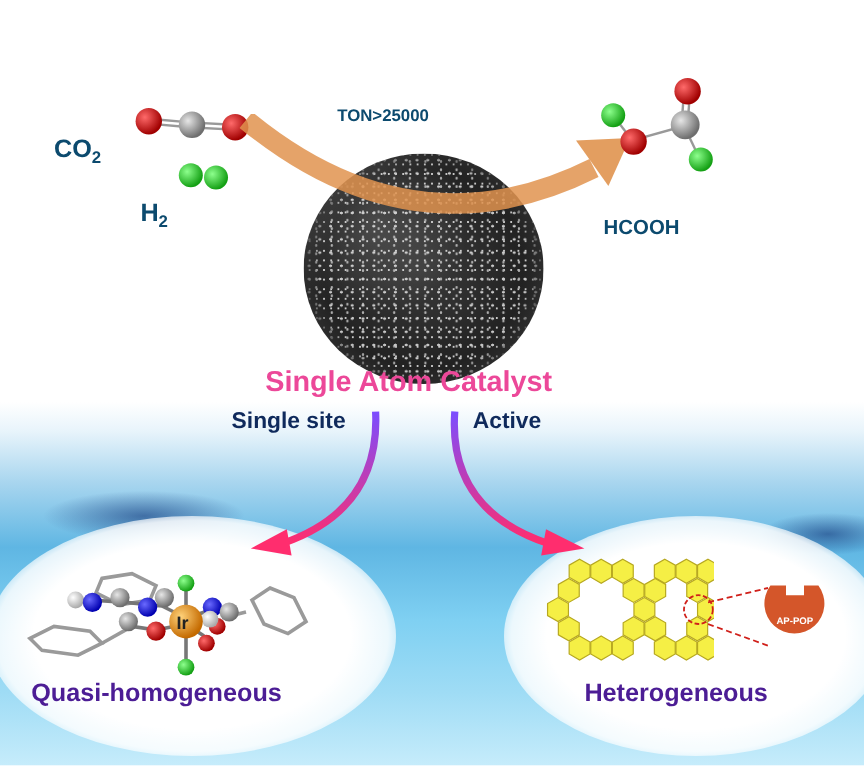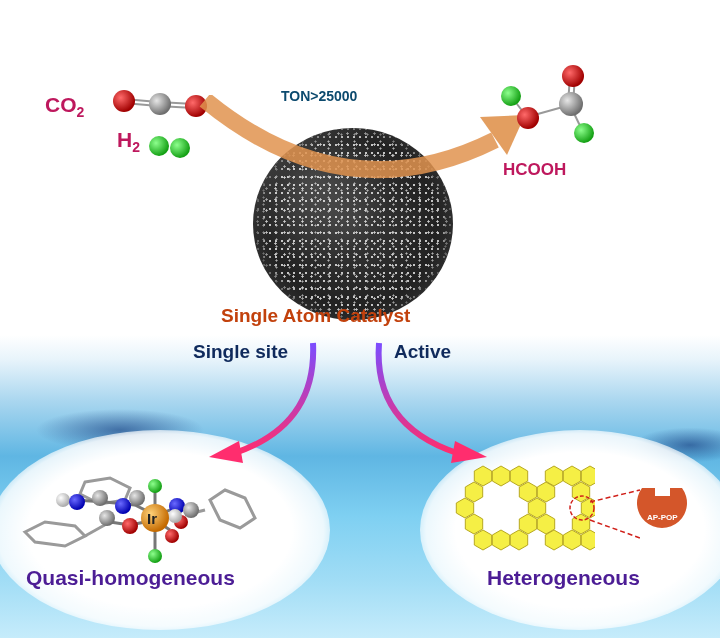--- a/index.html
+++ b/index.html
@@ -5,24 +5,24 @@
   html,body{margin:0;padding:0;}
   body{width:720px;height:638px;position:relative;overflow:hidden;background:#ffffff;font-family:"Liberation Sans",sans-serif;}
   .abs{position:absolute;}
   .water{left:0;top:335px;width:720px;height:303px;
     background:
       radial-gradient(ellipse 120px 30px at 120px 95px, rgba(10,40,110,.55), rgba(10,40,110,0) 70%),
       radial-gradient(ellipse 80px 25px at 690px 110px, rgba(10,40,110,.55), rgba(10,40,110,0) 70%),
       linear-gradient(180deg, #ffffff 0%, #e8f4fb 8%, #a9d6ef 22%, #5fb6e3 40%, #7fd0f2 60%, #9fdcf5 80%, #c6ecfb 100%);}
   .glow{border-radius:50%;background:radial-gradient(ellipse at center, #ffffff 55%, rgba(255,255,255,.85) 68%, rgba(255,255,255,0) 80%);}
   .lbl{font-weight:bold;white-space:nowrap;}
-  .formula{font-size:21px;color:#be185d;}
+  .formula{font-size:21px;color:#0c4a6e;margin-top:20px;}
   .formula sub{font-size:14px;}
   .ton{color:#0c4a6e;font-size:14px;}
-  .sac{color:#c2410c;font-size:19px;}
+  .sac{color:#ec4899;font-size:24px;}
   .navy{color:#0f2a5c;font-size:19px;}
   .blue{color:#4c1d95;font-size:21px;}
   .sphere{left:253px;top:128px;width:200px;height:192px;border-radius:50%;
     background:
       radial-gradient(circle at 30% 30%, rgba(255,255,255,.15), rgba(0,0,0,0) 40%),
       radial-gradient(circle, #3a3a3a 0%, #222 60%, #2c2c2c 72%, rgba(40,40,40,0) 78%);}
   .dots{position:absolute;left:0;top:0;width:100%;height:100%;border-radius:50%;
     background-image:
       radial-gradient(circle, #fff 0.9px, transparent 1.4px),
       radial-gradient(circle, #ddd 0.8px, transparent 1.3px),
@@ -37,21 +37,21 @@
 
 <div class="abs water"></div>
 
 <div class="abs glow" style="left:-10px;top:430px;width:340px;height:200px;"></div>
 <div class="abs glow" style="left:420px;top:430px;width:320px;height:200px;"></div>
 
 <div class="abs lbl formula" style="left:45px;top:93px;">
   <span>CO</span><sub>2</sub>
 </div>
 
-<div class="abs lbl formula" style="left:117px;top:128px;">
+<div class="abs lbl formula" style="left:117px;top:146px;">
   <span>H</span><sub>2</sub>
 </div>
 
 <svg class="abs" style="left:108px;top:82px;" width="100" height="40">
   <defs>
     <radialGradient id="gO" cx="35%" cy="35%" r="65%">
         <stop offset="0" stop-color="#ff6a6a"></stop>
         <stop offset="1" stop-color="#a00000"></stop>
       </radialGradient>
     <radialGradient id="gC" cx="35%" cy="35%" r="65%">

